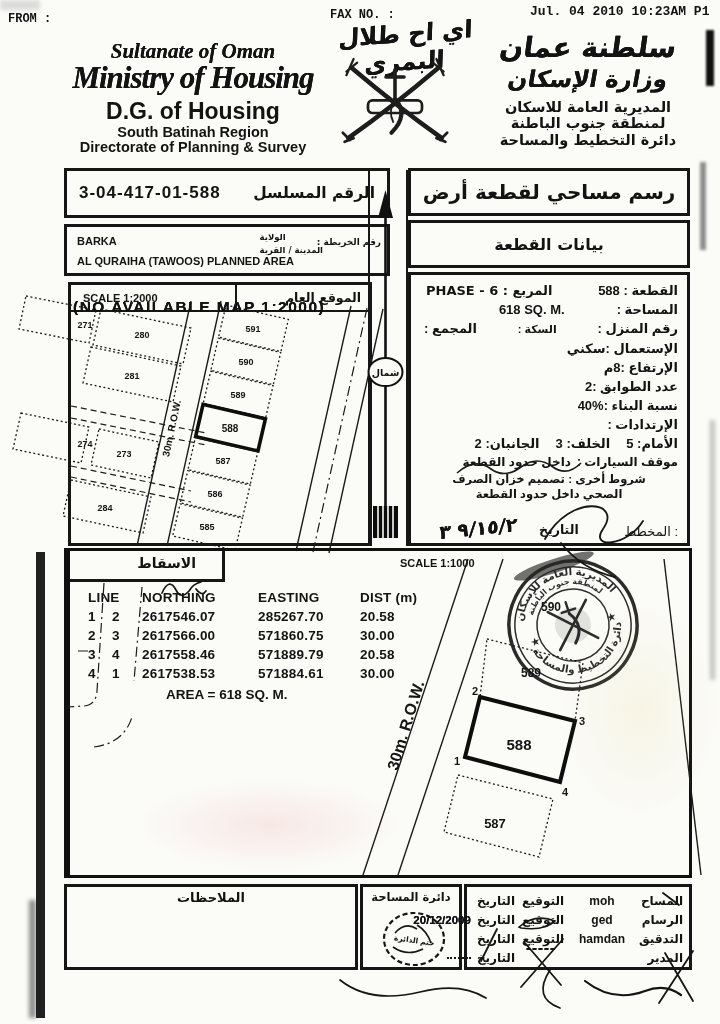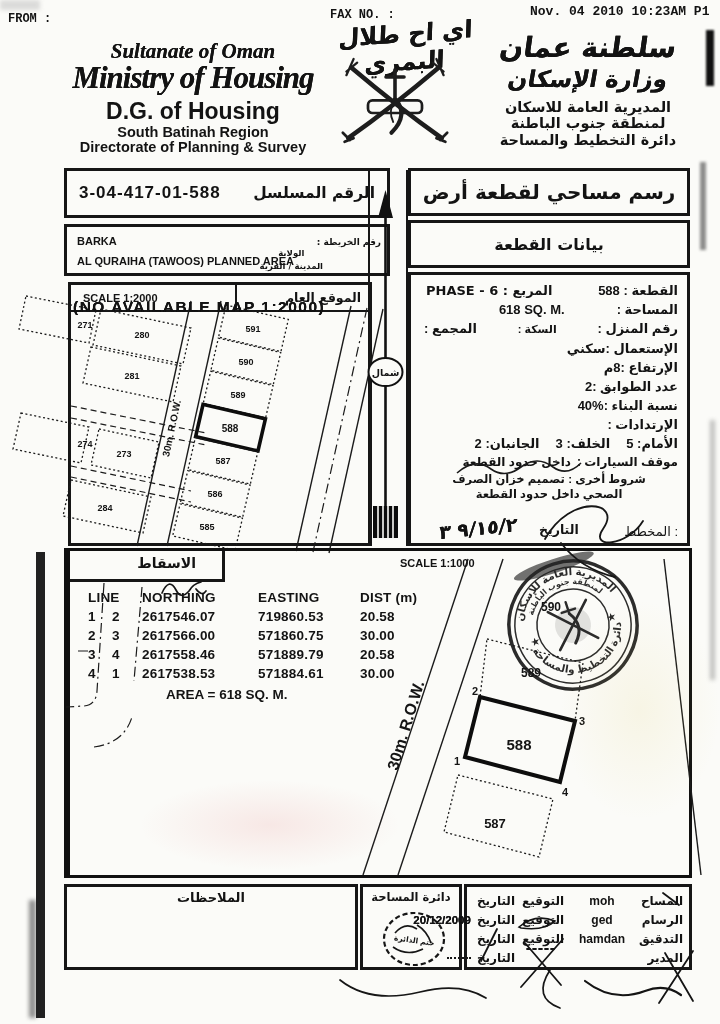--- a/index.html
+++ b/index.html
@@ -36,21 +36,21 @@
   .lh-ar .a3{font-size:14.5px;font-weight:bold;margin-top:6px;}
   .lh-ar .a4{font-size:14.5px;font-weight:bold;}
   .lh-ar .a5{font-size:14.5px;font-weight:bold;}
 
   
   .serial-box{left:64px;top:168px;width:326px;height:50px;display:flex;align-items:center;justify-content:space-between;padding:0 12px;box-sizing:border-box;}
   .serial-val{font-size:17px;font-weight:bold;letter-spacing:1px;}
   .serial-lab{font-size:15.5px;font-weight:bold;}
   .loc-box{left:64px;top:224px;width:326px;height:52px;box-sizing:border-box;}
   .loc-en{position:absolute;left:10px;top:5px;font-size:11px;font-weight:bold;line-height:1.8;}
-  .loc-lbls{position:absolute;right:64px;top:20px;font-size:8.5px;font-weight:bold;text-align:center;line-height:1.5;}
+  .loc-lbls{position:absolute;right:64px;top:4px;font-size:8.5px;font-weight:bold;text-align:left;line-height:1.5;}
   .loc-mapno{position:absolute;right:6px;top:10px;font-size:9px;font-weight:bold;}
 
   
   .map-box{left:68px;top:282px;width:304px;height:264px;box-sizing:border-box;}
   .map-scale{position:absolute;left:12px;top:7px;font-size:11px;font-weight:bold;}
   .map-title{position:absolute;right:0;top:0;width:92px;height:25px;border-left:2.5px solid #161616;border-bottom:2.5px solid #161616;font-size:12.5px;font-weight:bold;text-align:center;line-height:25px;padding-left:40px;}
   .map-headline{position:absolute;left:0;top:25px;width:100%;border-top:2.5px solid #161616;}
   .map-overlay{position:absolute;left:2px;top:13px;width:296px;font-size:15.5px;font-weight:bold;letter-spacing:1.5px;white-space:nowrap;z-index:5;}
   .map-svg{position:absolute;left:0;top:26px;}
 
@@ -103,21 +103,21 @@
   
   .art{position:absolute;}
 </style>
 </head>
 <body>
 
 <div class="page">
 
   <div class="abs fax-from">FROM :</div>
   <div class="abs fax-no">FAX NO. :</div>
-  <div class="abs fax-ts">Nov. 04 2010 10:23AM P1</div>
+  <div class="abs fax-ts">Jul. 04 2010 10:23AM P1</div>
   <div class="abs fax-hand ar ink">اي اح طلال البمري</div>
 
   <div class="abs lh-en">
     <div class="l1 ink">Sultanate of Oman</div>
     <div class="l2 ink">Ministry of Housing</div>
     <div class="l3">D.G. of Housing</div>
     <div class="l4">South Batinah Region</div>
     <div class="l5">Directorate of Planning &amp; Survey</div>
   </div>
 
@@ -347,21 +347,21 @@
     <div class="scale2">SCALE 1:1000</div>
     <div class="coord">
       <span class="h-line">LINE</span>
       <span>NORTHING</span>
       <span>EASTING</span>
       <span>DIST (m)</span>
 
       <span>1</span>
       <span>2</span>
       <span>2617546.07</span>
-      <span>719860.53</span>
+      <span>285267.70</span>
       <span>20.58</span>
 
       <span>2</span>
       <span>3</span>
       <span>2617566.00</span>
       <span>571860.75</span>
       <span>30.00</span>
 
       <span>3</span>
       <span>4</span>

